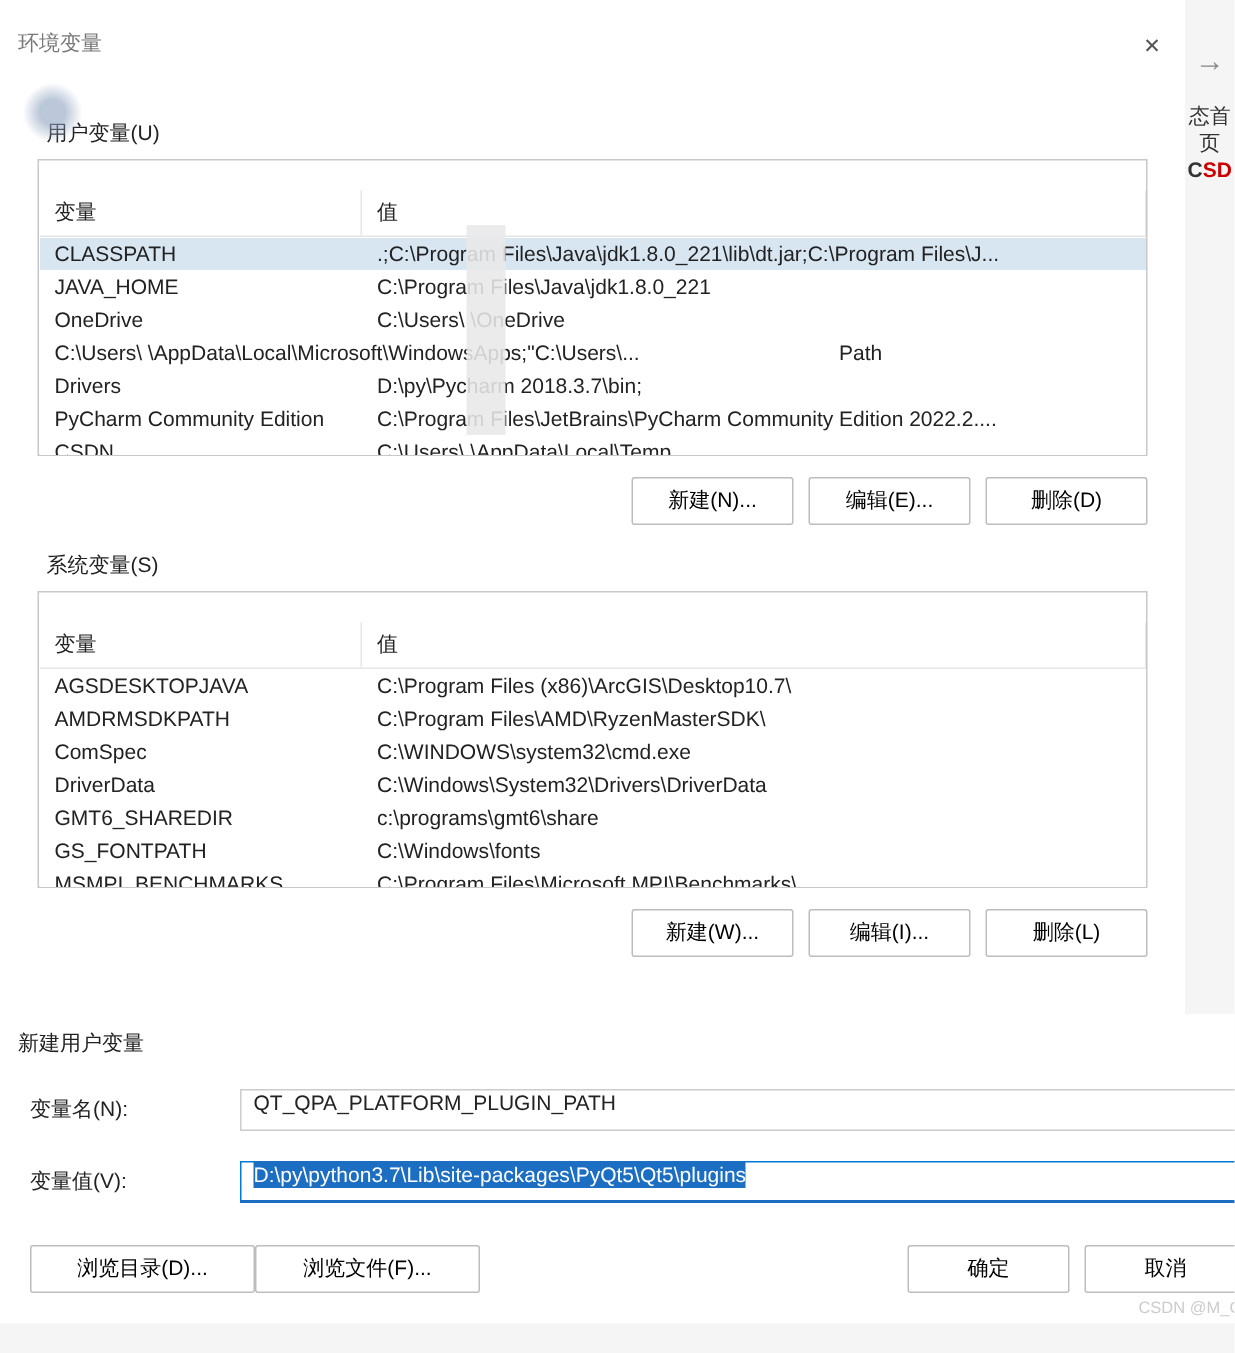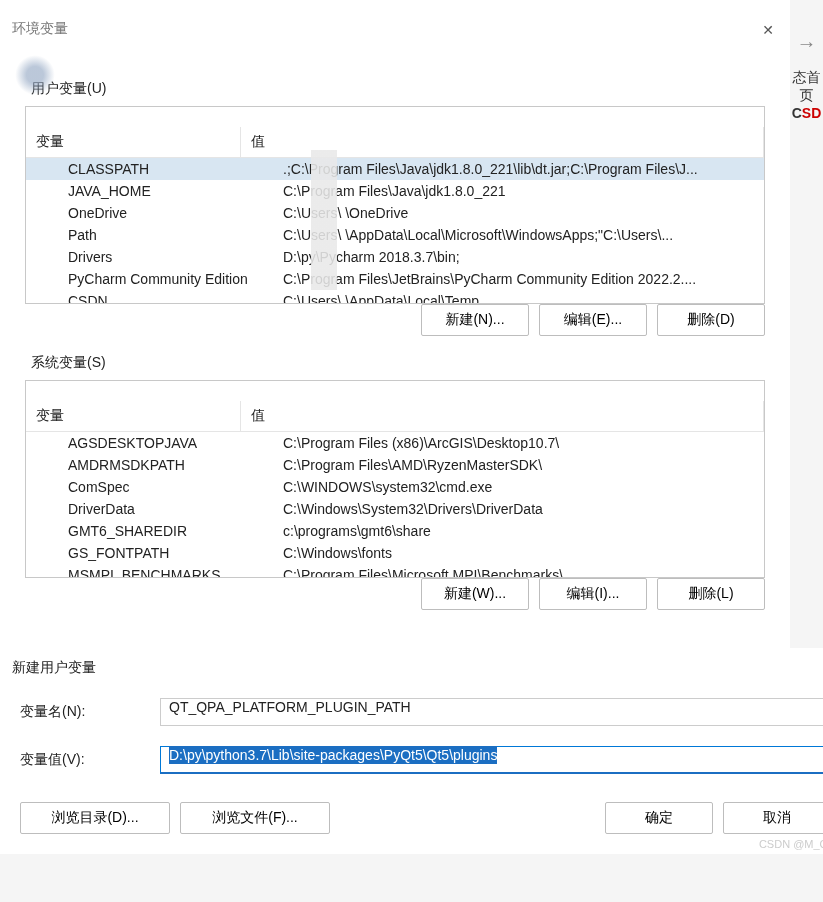--- a/index.html
+++ b/index.html
@@ -11,34 +11,34 @@
 .section { margin-bottom: 18px; }
 .section-title { margin: 0 0 8px 6px; font-size: 14px; }
 .list { border: 1px solid #c8c8c8; height: 198px; overflow-y: scroll; background: #fff; position: relative; }
 .list-header { display: flex; background: #fff; border-bottom: 1px solid #e5e5e5; position: sticky; top: 0; }
 .list-header .col { padding: 6px 10px; font-size: 14px; border-right: 1px solid #e5e5e5; margin-top: 20px; }
 .col-name { width: 215px; flex-shrink: 0; }
 .col-value { flex: 1; }
 .row { display: flex; }
 .row.selected { background: #d8e6f2; }
 .row .cell { padding: 3px 10px; white-space: nowrap; overflow: hidden; text-overflow: ellipsis; font-size: 14px; }
-.row .cell.col-name { width: 215px; flex-shrink: 0; margin-left: 32px; }
+.row .cell.col-name { width: 215px; flex-shrink: 0; }
 .row .cell.col-value { flex: 1; min-width: 0; }
-.btn-row { display: flex; justify-content: flex-end; gap: 10px; margin-top: 0; }
+.btn-row { display: flex; justify-content: flex-end; gap: 10px; margin-top: 14px; }
 .btn { min-width: 108px; height: 32px; background: #fff; border: 1px solid #bdbdbd; border-radius: 2px; cursor: pointer; font-size: 14px; padding: 0 14px; }
 .sidebar-fragment { position: absolute; right: -33px; top: 30px; width: 33px; text-align: center; color: #333; font-size: 14px; }
 .dialog2 { width: 851px; background: #fff; position: relative; padding-bottom: 20px; }
 .dialog2 .titlebar2 { display: flex; justify-content: space-between; align-items: center; padding: 10px 12px; font-size: 14px; }
 .form-row { display: flex; align-items: center; padding: 10px 20px; }
 .form-label { width: 140px; font-size: 14px; }
 .input { flex: 1; height: 28px; border: 1px solid #ccc; padding: 0 8px; font-size: 14px; }
 .input.focused { border: 1px solid #0078d7; border-bottom: 2px solid #1b6ec2; }
 .input.focused .sel { background: #1b6ec2; color: #fff; padding: 1px 0; }
 .dialog2 .btn-row2 { display: flex; justify-content: space-between; padding: 18px 20px 0 20px; }
-.btn-row2 .left-btns { display: flex; gap: 10px; }
+.btn-row2 .left-btns { display: flex; }
 .btn-row2 .right-btns { display: flex; gap: 10px; }
 .avatar-smudge { position: absolute; left: 15px; top: 55px; width: 40px; height: 40px; background: radial-gradient(circle, #8ea3c0 30%, transparent 70%); border-radius: 50%; opacity: 0.6; z-index: 5; pointer-events:none;}
 .smudge2 { position: absolute; left: 311px; top: 150px; width: 26px; height: 140px; background: linear-gradient(#e8e8e8, #e8e8e8); opacity: 0.88; z-index: 5; pointer-events:none;}
 .watermark { position:absolute; right:10px; bottom:4px; color:#ccc; font-size:11px; }
 </style>
 </head>
 <body>
 
 <div class="window">
   <div class="avatar-smudge"></div>
@@ -68,22 +68,22 @@
             </div>
             <div class="row">
               <div class="cell col-name">JAVA_HOME</div>
               <div class="cell col-value">C:\Program Files\Java\jdk1.8.0_221</div>
             </div>
             <div class="row">
               <div class="cell col-name">OneDrive</div>
               <div class="cell col-value">C:\Users\  \OneDrive</div>
             </div>
             <div class="row">
+              <div class="cell col-value">C:\Users\  \AppData\Local\Microsoft\WindowsApps;"C:\Users\...</div>
               <div class="cell col-name">Path</div>
-              <div class="cell col-value">C:\Users\  \AppData\Local\Microsoft\WindowsApps;"C:\Users\...</div>
             </div>
             <div class="row">
               <div class="cell col-name">Drivers</div>
               <div class="cell col-value">D:\py\Pycharm 2018.3.7\bin;</div>
             </div>
             <div class="row">
               <div class="cell col-name">PyCharm Community Edition</div>
               <div class="cell col-value">C:\Program Files\JetBrains\PyCharm Community Edition 2022.2....</div>
             </div>
             <div class="row">

